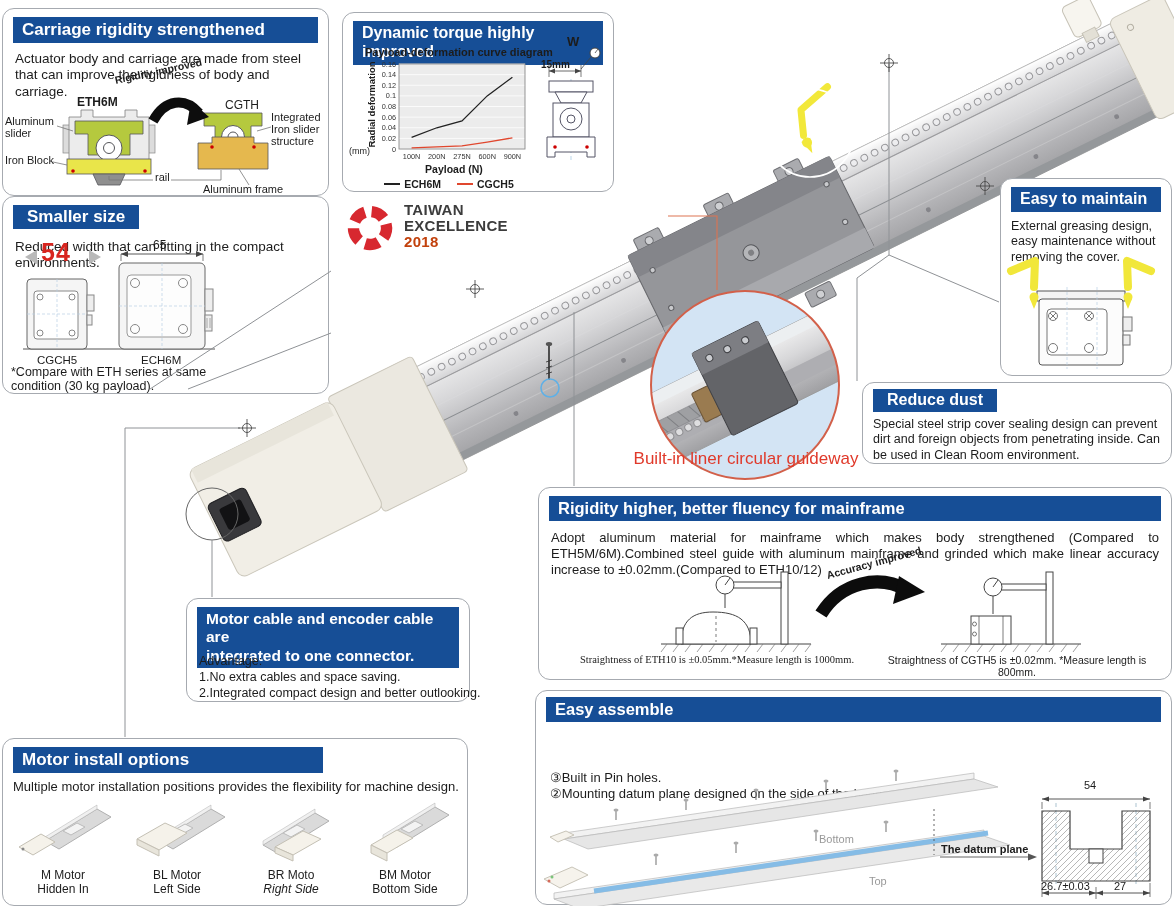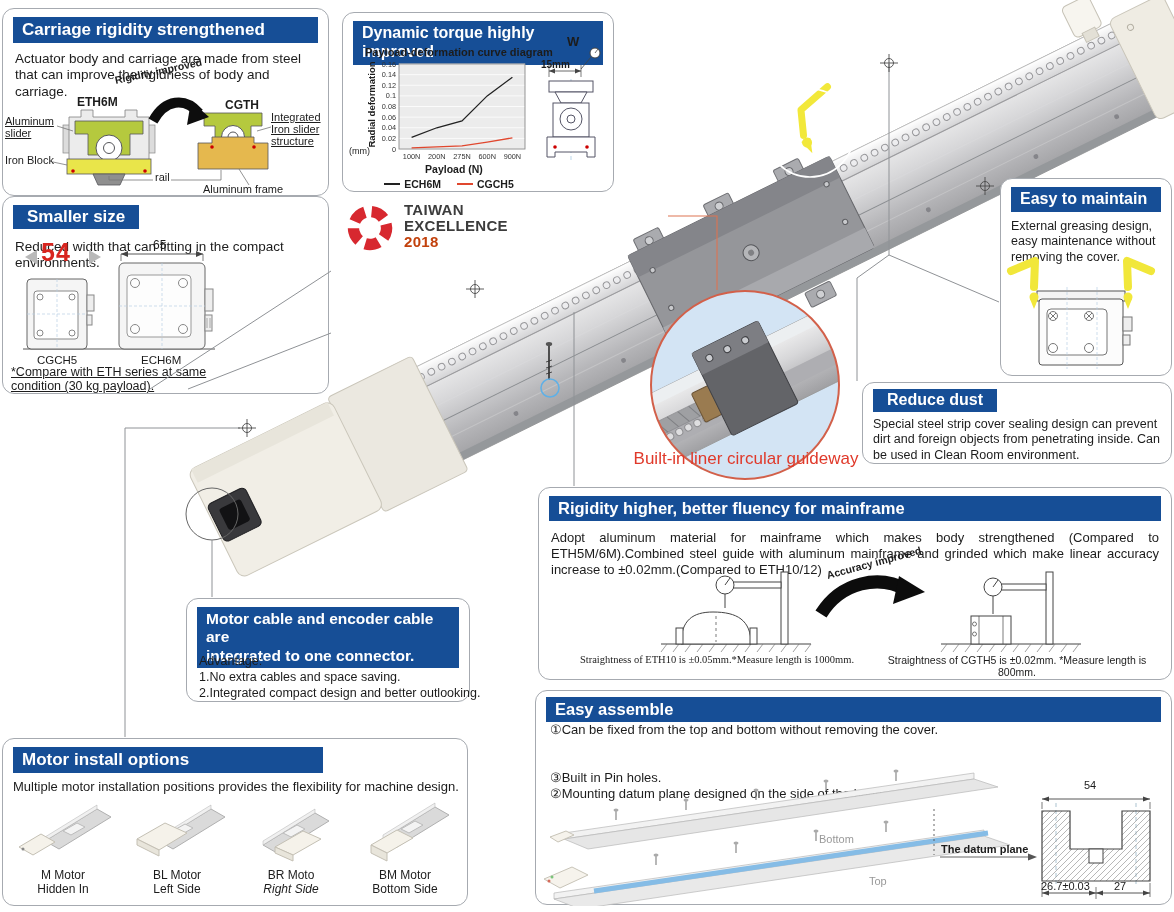--- a/index.html
+++ b/index.html
@@ -8,21 +8,21 @@
   #canvas{position:relative;width:1174px;height:912px;background:#fff;overflow:hidden;}
   svg{display:block;}
   .scene,.overlay{position:absolute;left:0;top:0;pointer-events:none;}
   .scene{z-index:1;}
   .overlay{z-index:3;}
   .panel{position:absolute;background:#fff;border:1.5px solid #a6aab0;border-radius:12px;box-sizing:border-box;z-index:2;}
   .bar{position:absolute;left:10px;right:10px;top:8px;background:#164e96;color:#fff;font-weight:bold;font-size:17px;line-height:1.18;padding:3px 9px;box-sizing:border-box;}
   .bar.inline{right:auto;display:inline-block;padding:2px 14px;}
   .body{position:absolute;font-size:13.5px;line-height:1.22;}
   .lbl{position:absolute;font-size:11px;line-height:1.1;white-space:nowrap;}
-  .lbl.wrap{white-space:normal;text-decoration:underline;}
+  .lbl.wrap{white-space:normal;}
   .dsvg{position:absolute;left:0;top:0;pointer-events:none;}
   .rot{transform-origin:left center;display:inline-block;}
   .red{color:#d8251f;}
   .legend{position:absolute;display:flex;justify-content:center;align-items:center;gap:16px;}
   .legend .item{display:flex;align-items:center;gap:4px;font-size:10.5px;font-weight:bold;}
   .legend .sw{display:inline-block;width:16px;height:2px;background:#000;}
   .vlabel{position:absolute;transform:rotate(-90deg);font-weight:bold;font-size:9.5px;text-align:center;}
   .num{position:absolute;font-size:11px;white-space:nowrap;}
   .cap{position:absolute;font-size:10.5px;text-align:center;line-height:1.15;}
 </style>
@@ -181,21 +181,21 @@
       <polygon points="188,92 206,108 184,116" fill="#0d0d0d"></polygon>
 
       <line x1="54" y1="117" x2="70" y2="122" stroke="#777" stroke-width="0.8"></line>
       <line x1="50" y1="153" x2="64" y2="156" stroke="#777" stroke-width="0.8"></line>
       <polyline points="150,171 106,171 106,167" fill="none" stroke="#777" stroke-width="0.8"></polyline>
       <polyline points="168,171 218,171 218,161" fill="none" stroke="#777" stroke-width="0.8"></polyline>
       <line x1="268" y1="118" x2="254" y2="122" stroke="#777" stroke-width="0.8"></line>
       <line x1="246" y1="176" x2="236" y2="160" stroke="#777" stroke-width="0.8"></line>
     </svg>
     <span class="lbl" style="left:74px;top:87px;font-weight:bold;font-size:12px;">ETH6M</span>
-    <span class="lbl" style="left:222px;top:90px;font-weight:bold;font-size:12px;">CGTH</span>
+    <span class="lbl" style="left:222px;top:90px;font-weight:normal;font-size:12px;">CGTH</span>
     <span class="lbl rot" style="left:112px;top:66px;font-weight:bold;font-size:10.5px;transform:rotate(-12deg);">Rigidity improved</span>
     <span class="lbl wrap" style="left:2px;top:106px;width:56px;">Aluminum slider</span>
     <span class="lbl" style="left:2px;top:145px;">Iron Block</span>
     <span class="lbl" style="left:152px;top:162px;">rail</span>
     <span class="lbl wrap" style="left:268px;top:102px;width:56px;">Integrated Iron slider structure</span>
     <span class="lbl" style="left:200px;top:174px;">Aluminum frame</span>
   </div>
 
   <div class="panel" style="left:2px;top:196px;width:327px;height:198px;">
     <div class="bar inline" style="left:10px;">Smaller size</div>
@@ -470,21 +470,20 @@
       <span style="display:block;font-style:italic;">Right Side</span>
     </div>
     <div class="cap" style="left:350px;top:130px;width:104px;font-size:12px;">
       <span style="display:block;">BM Motor</span>
       <span style="display:block;">Bottom Side</span>
     </div>
   </div>
 
   <div class="panel" style="left:535px;top:690px;width:637px;height:215px;">
     <div class="bar" style="top:6px;font-size:16.5px;">Easy assemble</div>
-    <span class="lbl" style="left:14px;top:32px;font-size:13px;">①Can be fixed from the top and bottom without removing the cover.</span>
     <span class="lbl" style="left:14px;top:68px;font-size:13px;margin-top:28px;">②Mounting datum plane designed on the side of the body.</span>
     <span class="lbl" style="left:14px;top:80px;font-size:13px;">③Built in Pin holes.</span>
     <svg class="dsvg" width="637" height="215" viewBox="0 0 637 215">
       <defs>
         <pattern id="hatchA" width="6" height="6" patternUnits="userSpaceOnUse">
           <path d="M0,6 L6,0" stroke="#9a9a9a" stroke-width="0.7"></path>
         </pattern>
       </defs>
 
       <polygon points="28,142 438,82 438,88 28,148" fill="#f2f2f2" stroke="#b8b8b8" stroke-width="0.7"></polygon>

